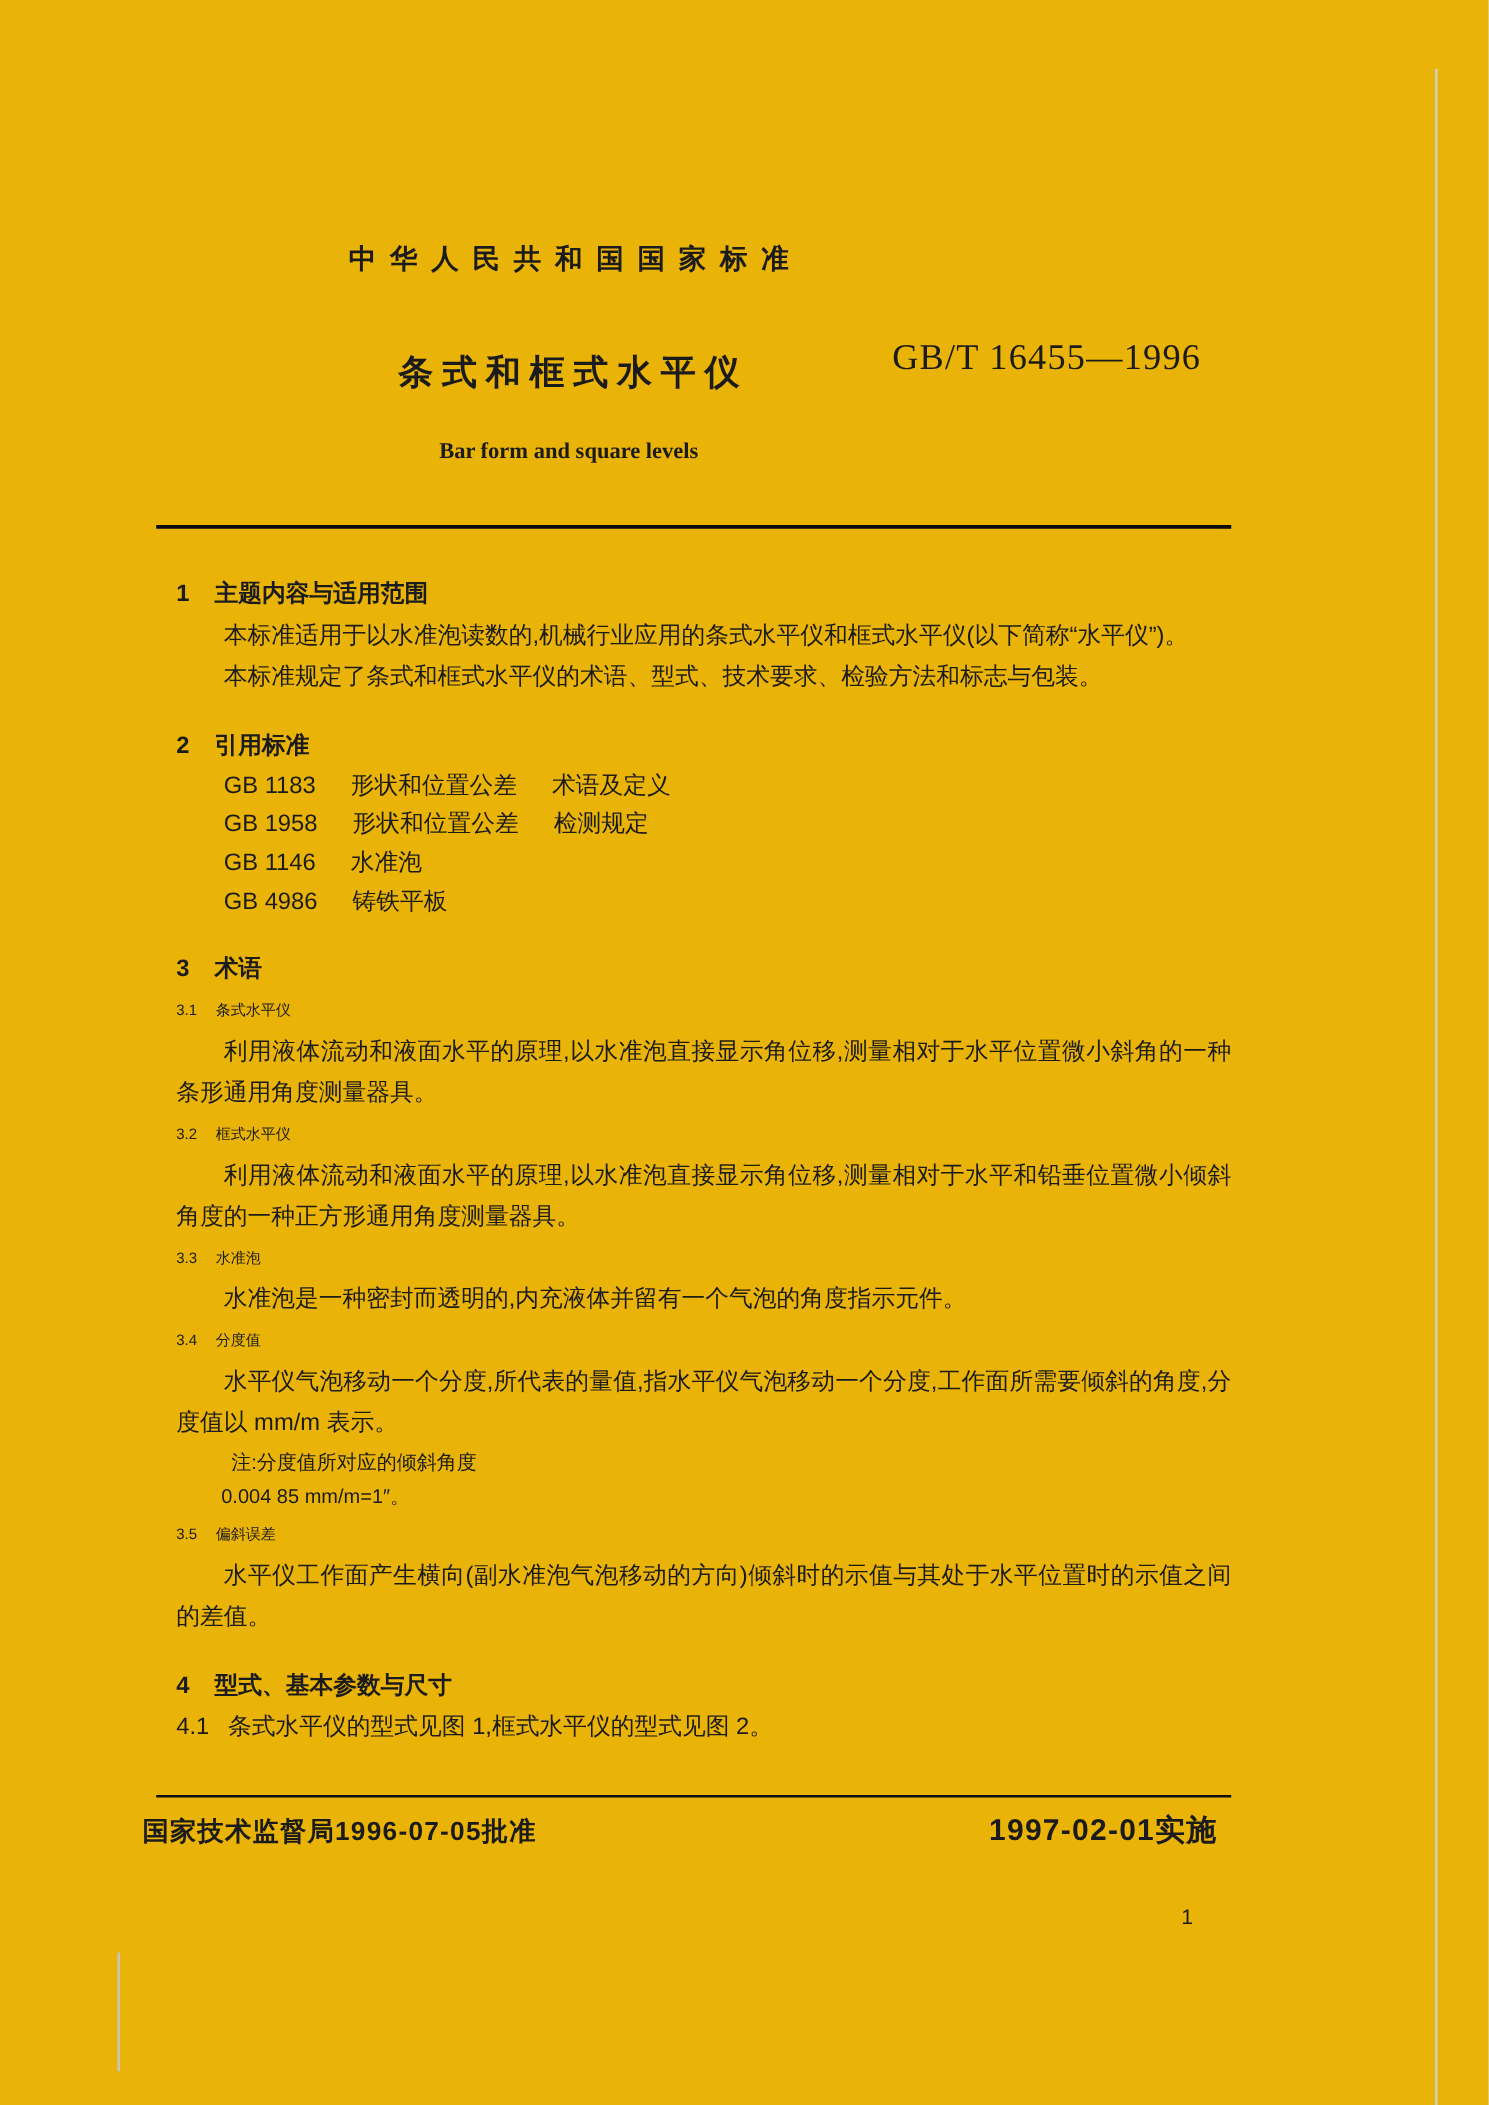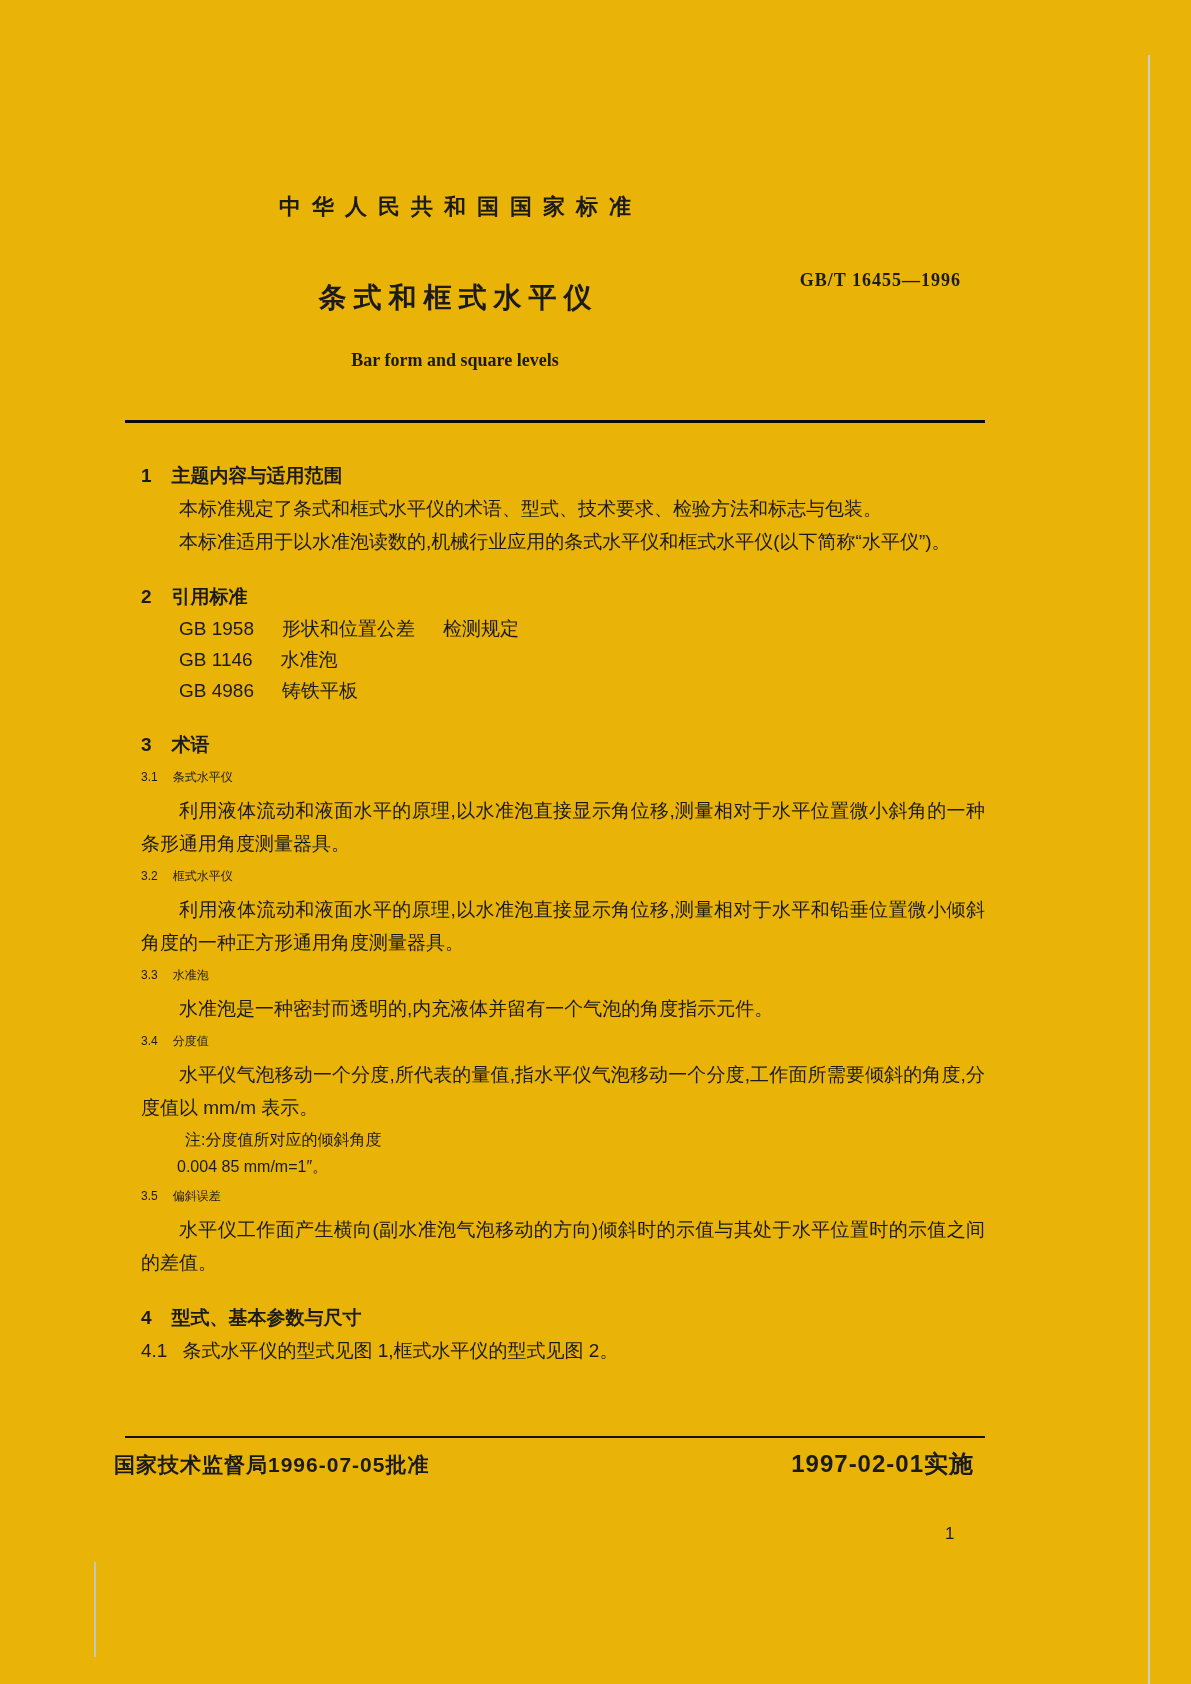--- a/index.html
+++ b/index.html
@@ -36,21 +36,21 @@
   }
   .eng-title {
     margin-top: 32px;
     font-family: "Liberation Serif", "DejaVu Serif", serif;
     font-size: 18px; font-weight: 700;
     line-height: 24px;
   }
   .std-number {
     position: absolute; top: 270px; right: 24px;
     font-family: "Liberation Serif", "DejaVu Serif", serif;
-    font-size: 18px; font-weight: 700; letter-spacing: 1px;
+    font-size: 29px; font-weight: 400; letter-spacing: 1px;
     white-space: nowrap;
   }
   .header-rule { margin-top: 48px; height: 3px; background: #0a0a0a; width: 860px; }
 
   
   .doc-body { margin-top: 36px; font-size: 19px; margin-left: 16px; }
   .sec-heading { margin-top: 22px; font-size: 19px; font-weight: 700; line-height: 33px; }
   .sec-num { margin-right: 20px; }
   .para { line-height: 33px; text-indent: 38px; text-align: justify; }
   .ref-list { padding-left: 38px; }
@@ -92,29 +92,32 @@
       <div class="std-number">GB/T 16455—1996</div>
       <div class="header-rule"></div>
     </header>
 
     <main class="doc-body">
 
       <section>
         <h2 class="sec-heading">
           <span class="sec-num">1</span><span>主题内容与适用范围</span>
         </h2>
+        <p class="para">本标准适用于以水准泡读数的,机械行业应用的条式水平仪和框式水平仪(以下简称“水平仪”)。</p>
         <p class="para">本标准规定了条式和框式水平仪的术语、型式、技术要求、检验方法和标志与包装。</p>
-        <p class="para">本标准适用于以水准泡读数的,机械行业应用的条式水平仪和框式水平仪(以下简称“水平仪”)。</p>
       </section>
 
       <section>
         <h2 class="sec-heading">
           <span class="sec-num">2</span><span>引用标准</span>
         </h2>
         <div class="ref-list">
+          <div class="ref-row">
+            <span class="ref-code">GB 1183</span><span class="ref-name">形状和位置公差</span><span class="ref-part">术语及定义</span>
+          </div>
           <div class="ref-row">
             <span class="ref-code">GB 1958</span><span class="ref-name">形状和位置公差</span><span class="ref-part">检测规定</span>
           </div>
           <div class="ref-row">
             <span class="ref-code">GB 1146</span><span class="ref-name">水准泡</span><span class="ref-part"></span>
           </div>
           <div class="ref-row">
             <span class="ref-code">GB 4986</span><span class="ref-name">铸铁平板</span><span class="ref-part"></span>
           </div>
         </div>

